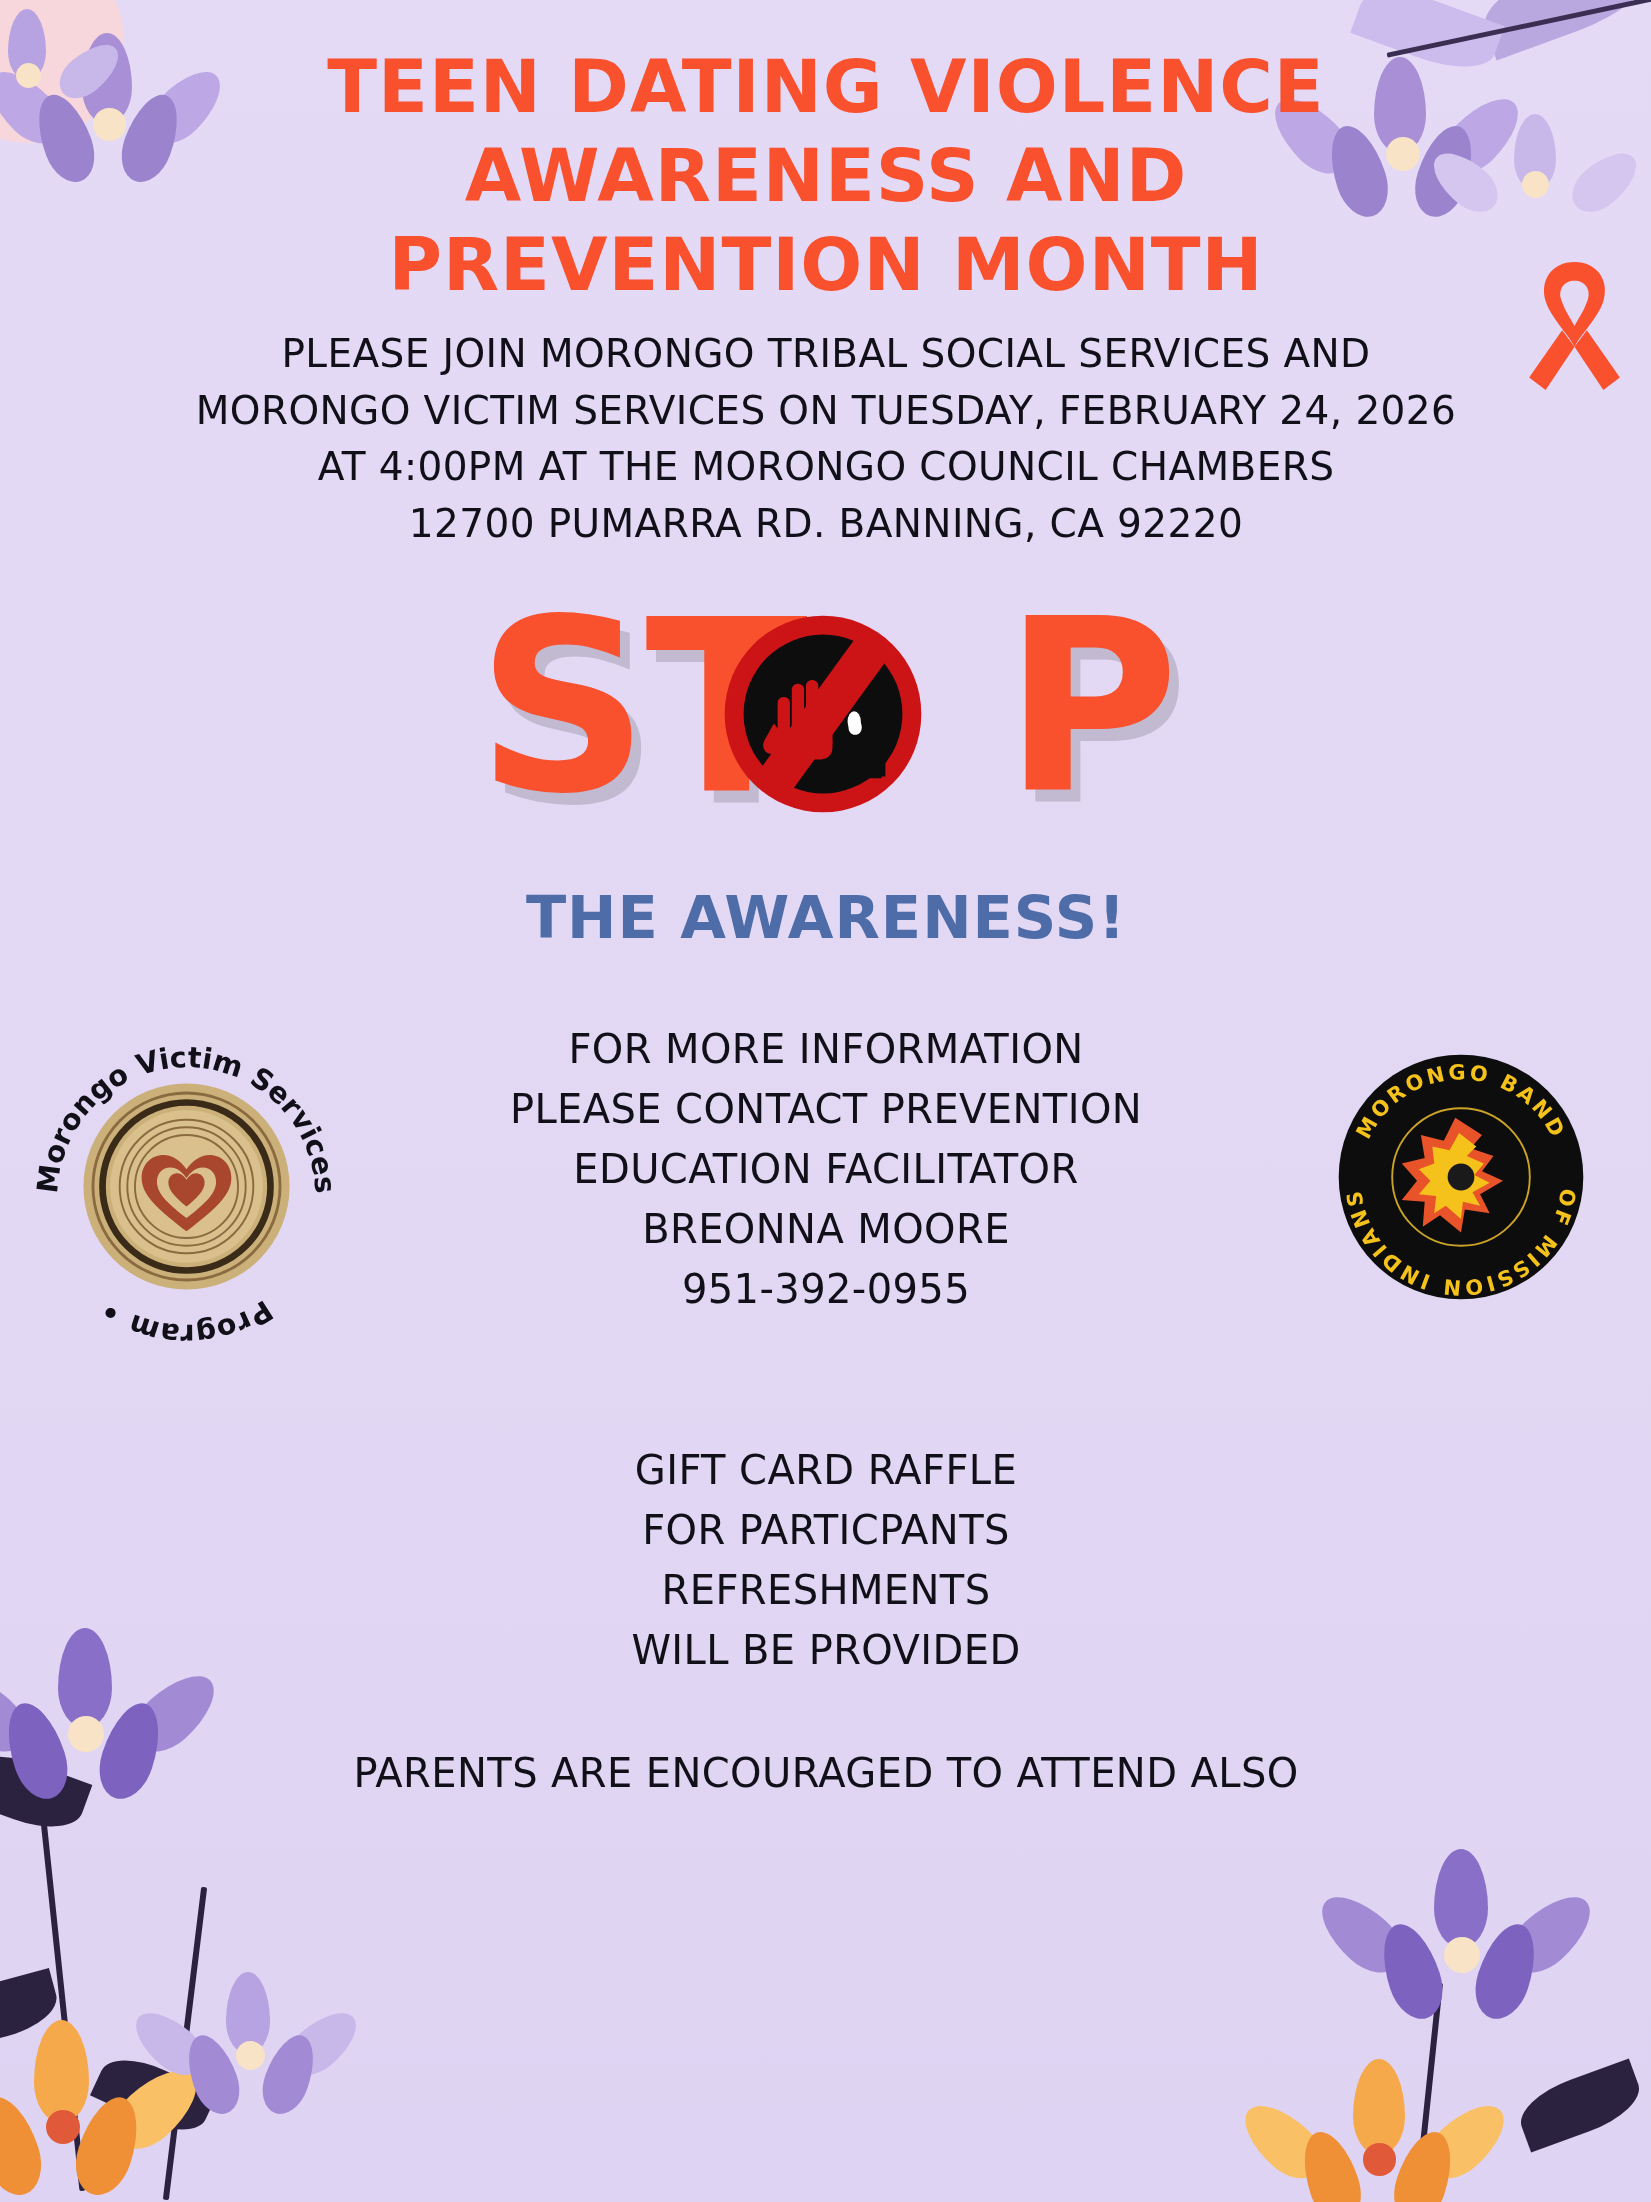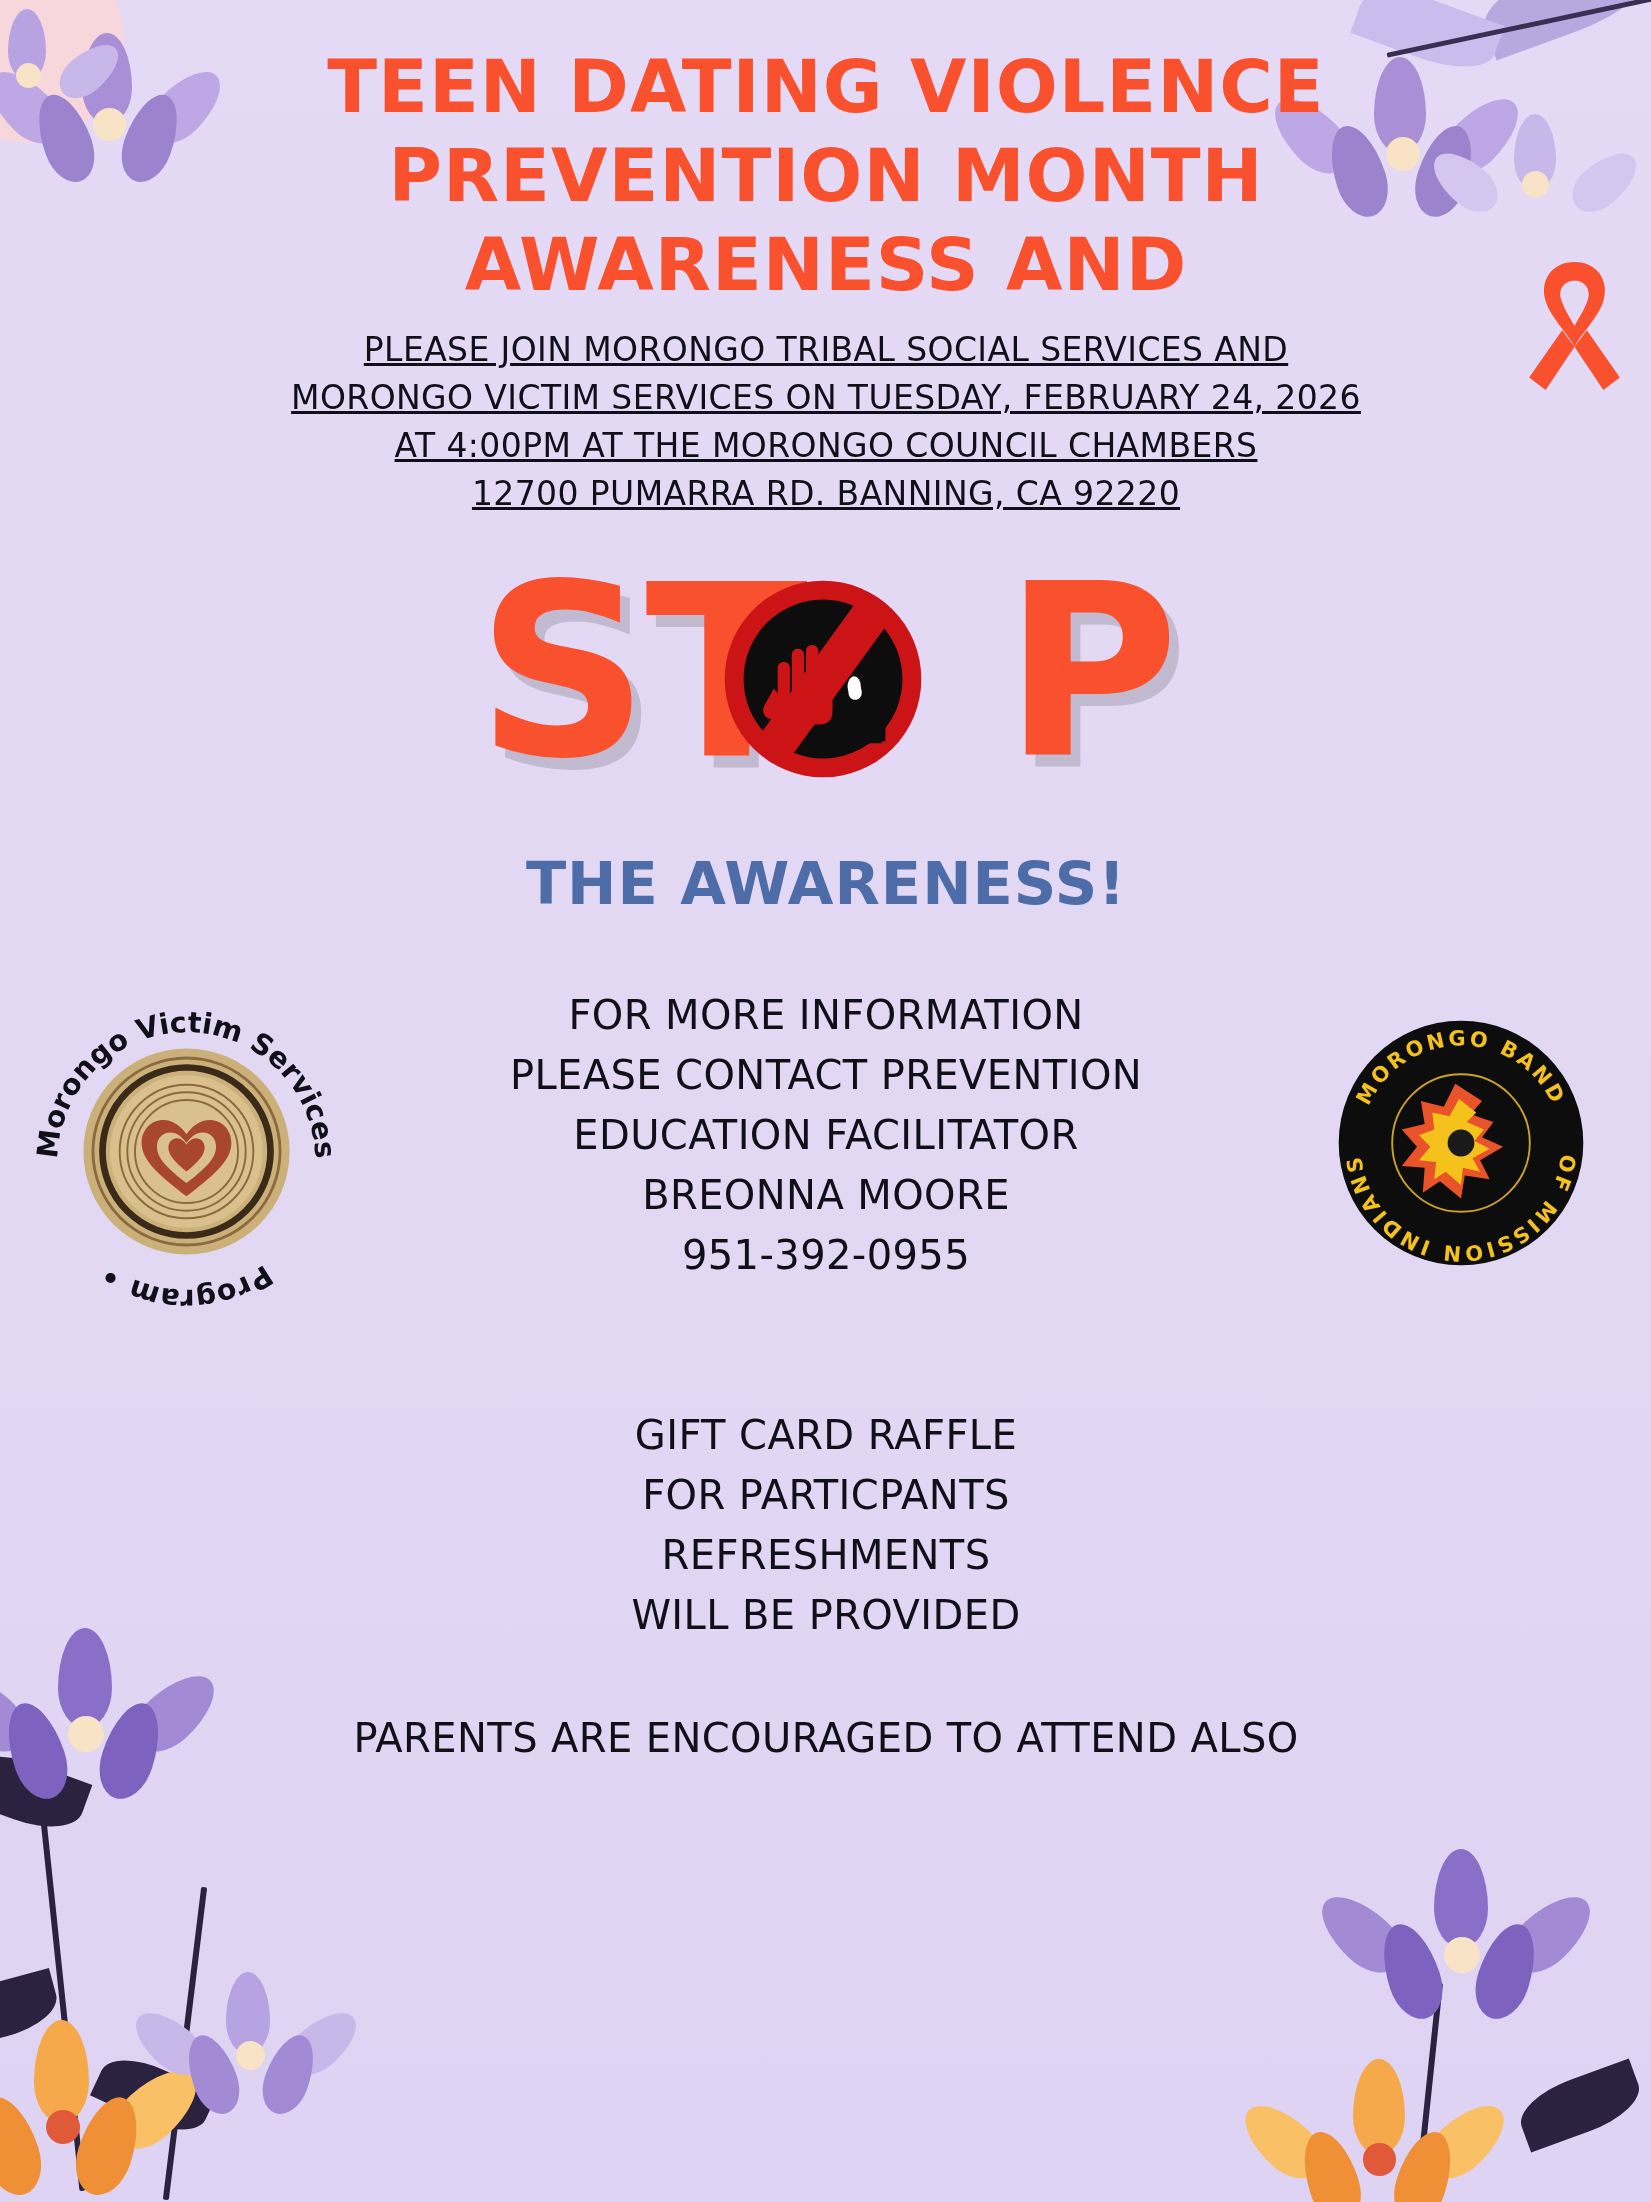--- a/index.html
+++ b/index.html
@@ -69,26 +69,25 @@
     right: 1.5%;
     top: 258px;
     width: 105px;
     height: 134px;
   }
 
   .details {
     margin: 17px auto 0 auto;
     width: 1491px;
     color: #111018;
-    font-size: 33px;
+    font-size: 39px;
     line-height: 1.45;
     letter-spacing: 0.4px;
     font-weight: 400;
     text-transform: uppercase;
-    text-decoration: underline;
   }
   .details div { white-space: nowrap; }
 
   .stop-row {
     position: relative;
     margin-top: 11.5px;
     height: 287px;
   }
   .stop-word {
     font-size: 239px;
@@ -264,22 +263,22 @@
       <div class="petal" style="left:52px;top:69px;width:50px;height:94px;background:#ef8f36;transform:rotate(-18deg);"></div>
       <div class="petal" style="left:115px;top:69px;width:50px;height:94px;background:#ef8f36;transform:rotate(18deg);"></div>
       <div style="position:absolute;left:94px;top:84px;width:32.5px;height:32.5px;background:#e05a3a;border-radius:50%;"></div>
     </div>
   </div>
 
   <div class="content">
 
     <h1 class="title">
       <span class="line">TEEN DATING VIOLENCE</span>
+      <span class="line">AWARENESS AND</span>
       <span class="line line3">PREVENTION MONTH</span>
-      <span class="line">AWARENESS AND</span>
       <span class="ribbon-wrap">
         <svg viewBox="0 0 100 130" width="105" height="134" aria-hidden="true">
           <path d="M50 86 L22 128 L6 116 L38 70 Z" fill="#f9502e"></path>
           <path d="M50 86 L78 128 L94 116 L62 70 Z" fill="#f9502e"></path>
           <path d="M50 4 C28 4 16 22 22 42 C27 58 44 74 50 86 C56 74 73 58 78 42 C84 22 72 4 50 4 Z
                    M50 22 C60 22 66 30 63 40 C60 50 53 60 50 66 C47 60 40 50 37 40 C34 30 40 22 50 22 Z" fill="#f9502e"></path>
         </svg>
       </span>
     </h1>
 

